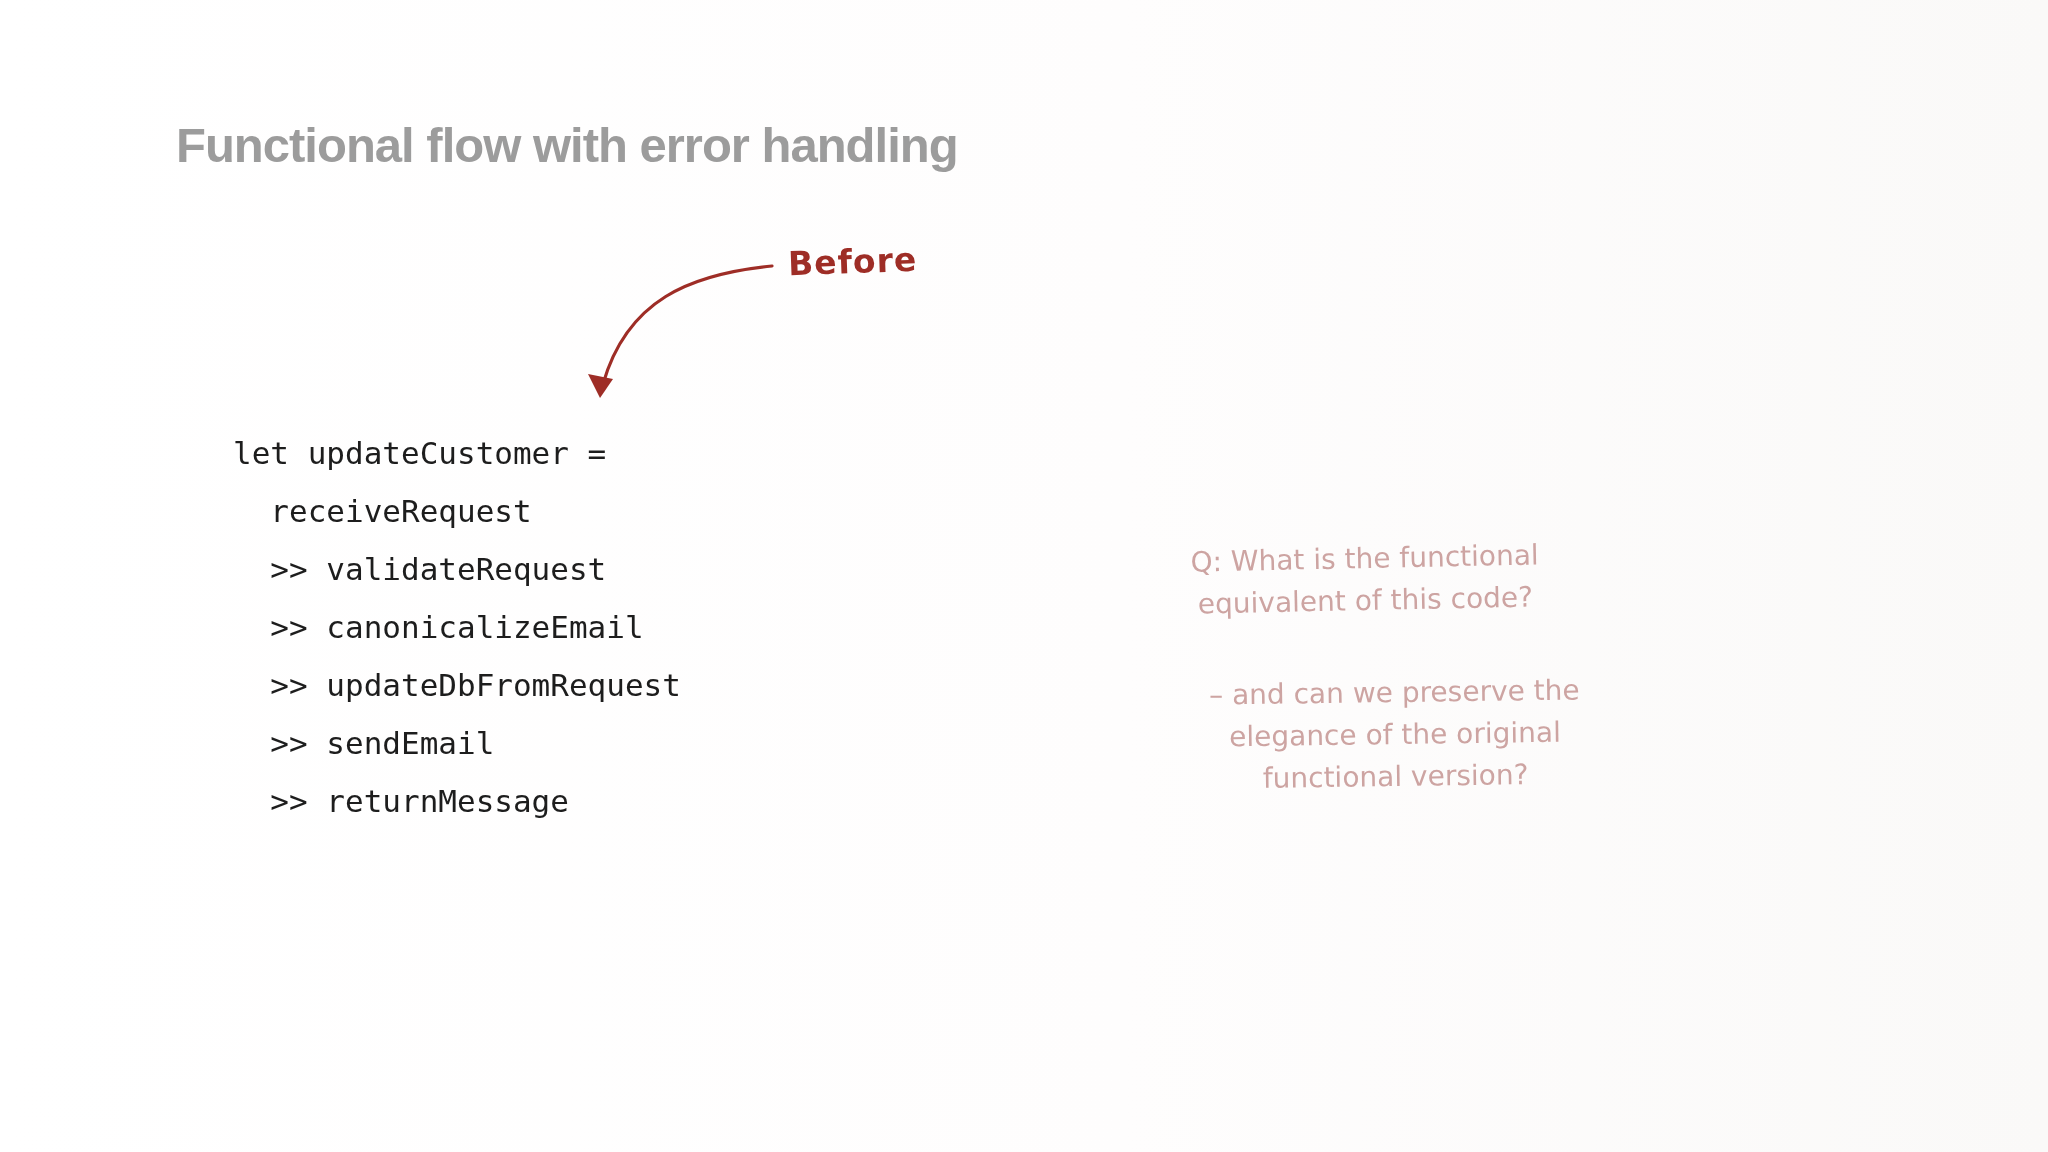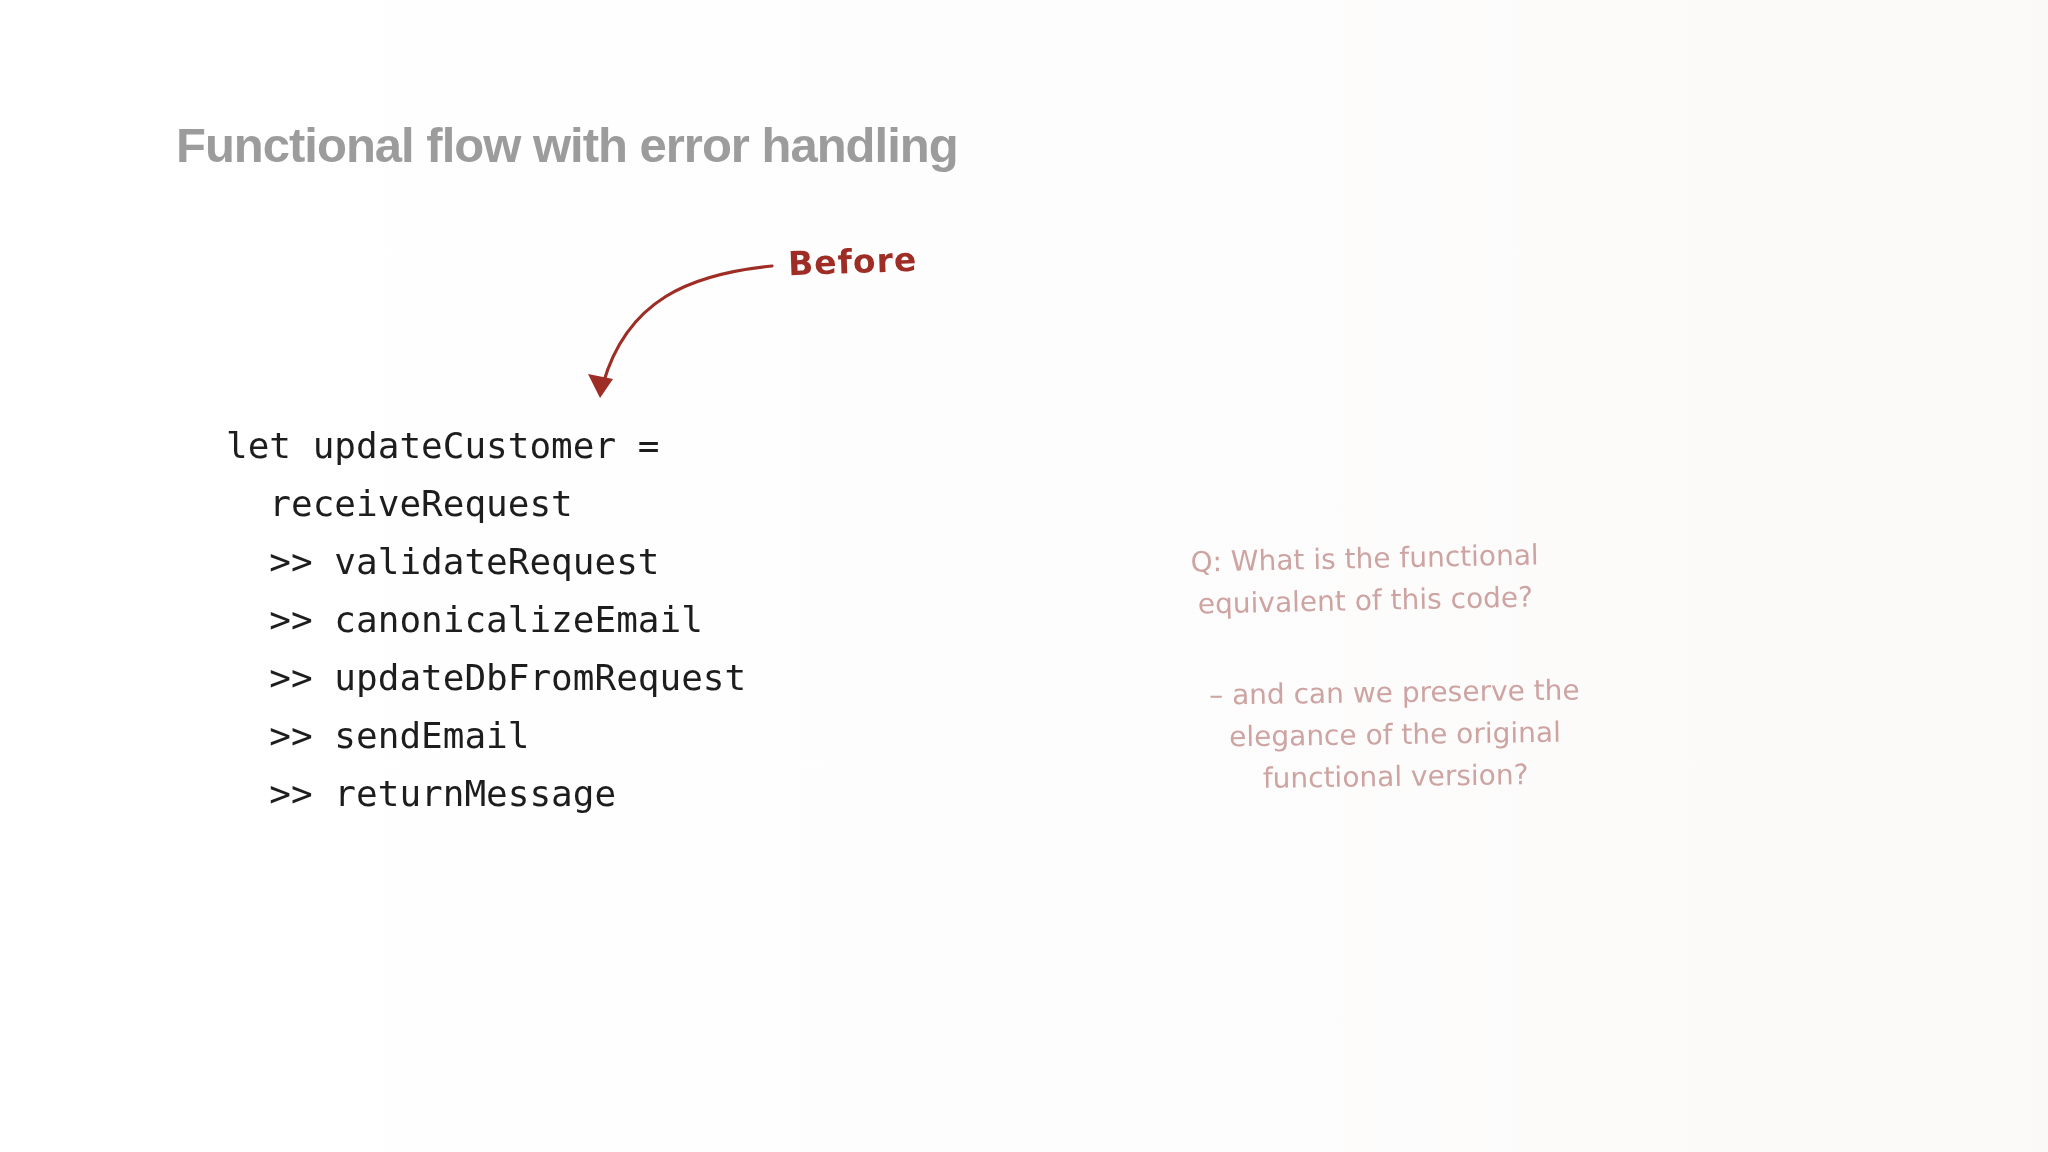--- a/index.html
+++ b/index.html
@@ -42,23 +42,23 @@
     color: #9e2d26;
     font-family: "DejaVu Sans", cursive, sans-serif;
     transform: rotate(-2deg);
     letter-spacing: 1px;
     white-space: nowrap;
   }
   .code-block {
     position: absolute;
     left: 225px;
     top: 416px;
-    margin: 1px;
+    margin: 8px;
     font-family: "DejaVu Sans Mono", monospace;
-    font-size: 36px;
+    font-size: 31px;
     line-height: 58px;
     color: #1d1d1d;
     white-space: pre;
   }
   .hand-note {
     position: absolute;
     font-family: "DejaVu Sans", cursive, sans-serif;
     color: #cda4a2;
     font-size: 28px;
     line-height: 42px;

